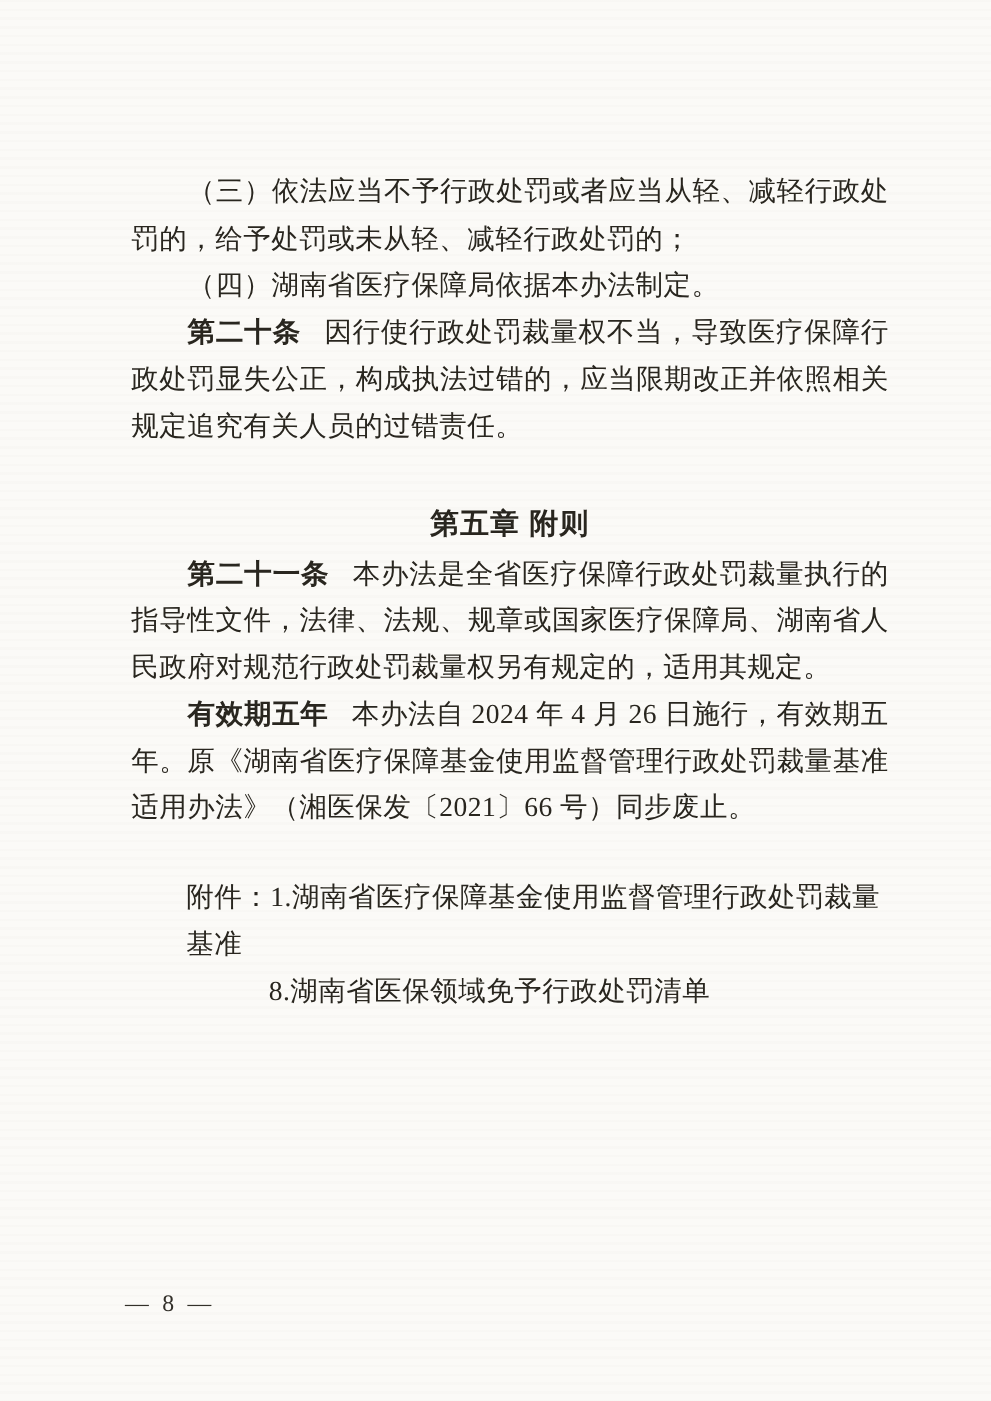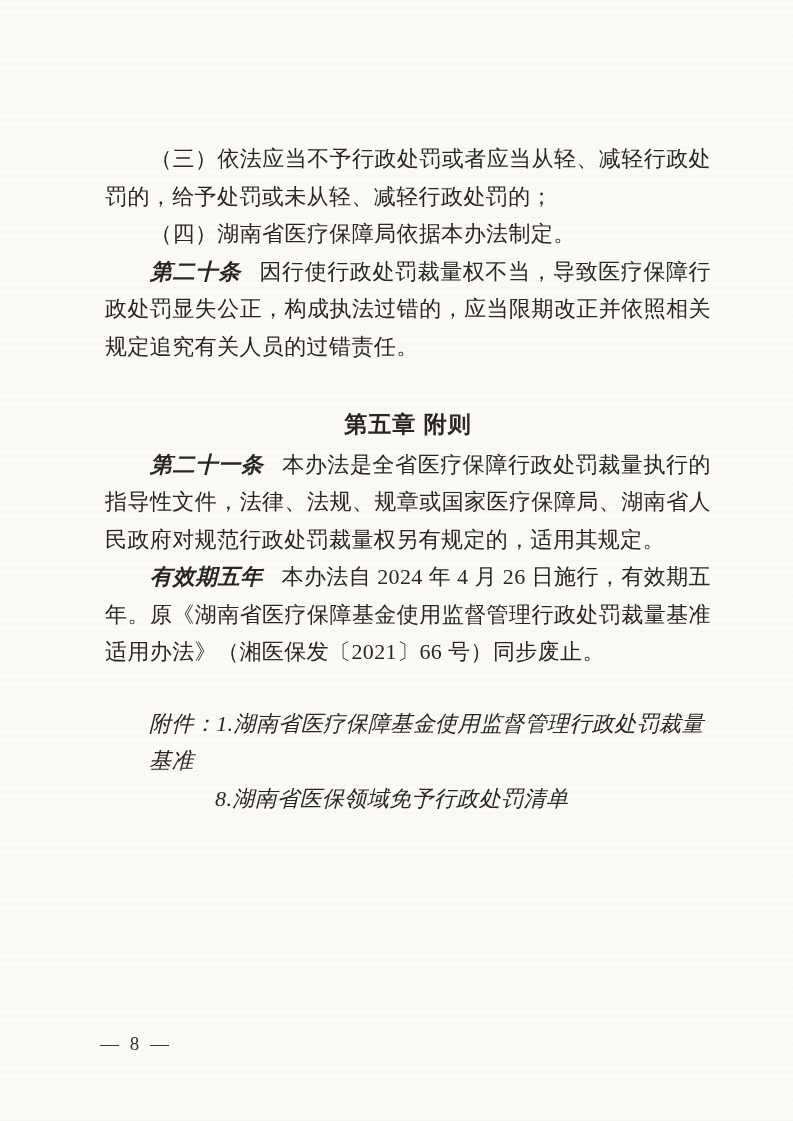--- a/index.html
+++ b/index.html
@@ -21,52 +21,50 @@
         rgba(255,255,255,0) 7px
       ),
       #fbfaf7;
     overflow: hidden;
     font-family: "Liberation Serif", "DejaVu Serif", serif;
     color: #29261f;
   }
   .content {
     position: absolute;
     left: 105px;
-    top: 140px;
+    top: 134px;
     width: 606px;
     font-size: 22px;
     line-height: 37.5px;
     letter-spacing: 0.4px;
     text-align: justify;
   }
   p.body-para {
     margin: 0;
     text-indent: 2.05em;
   }
   span.lead {
     font-family: "Liberation Sans", "DejaVu Sans", sans-serif;
     font-weight: bold;
     margin-right: 0.85em;
     letter-spacing: 0.5px;
-    font-style: italic;
   }
   h2.chapter {
     margin: 41px 0 2px 0;
     font-size: 23px;
     line-height: 37.5px;
     font-weight: bold;
     font-family: "Liberation Sans", "DejaVu Sans", sans-serif;
     text-align: center;
     letter-spacing: 1px;
   }
   .attachment {
     margin-top: 34px;
     padding-left: 44px;
     text-align: left;
-    font-style: italic;
   }
   .att-line {
     margin: 0;
   }
   .att-line.att-continued {
     padding-left: 66px;
   }
   .page-number {
     position: absolute;
     left: 100px;

